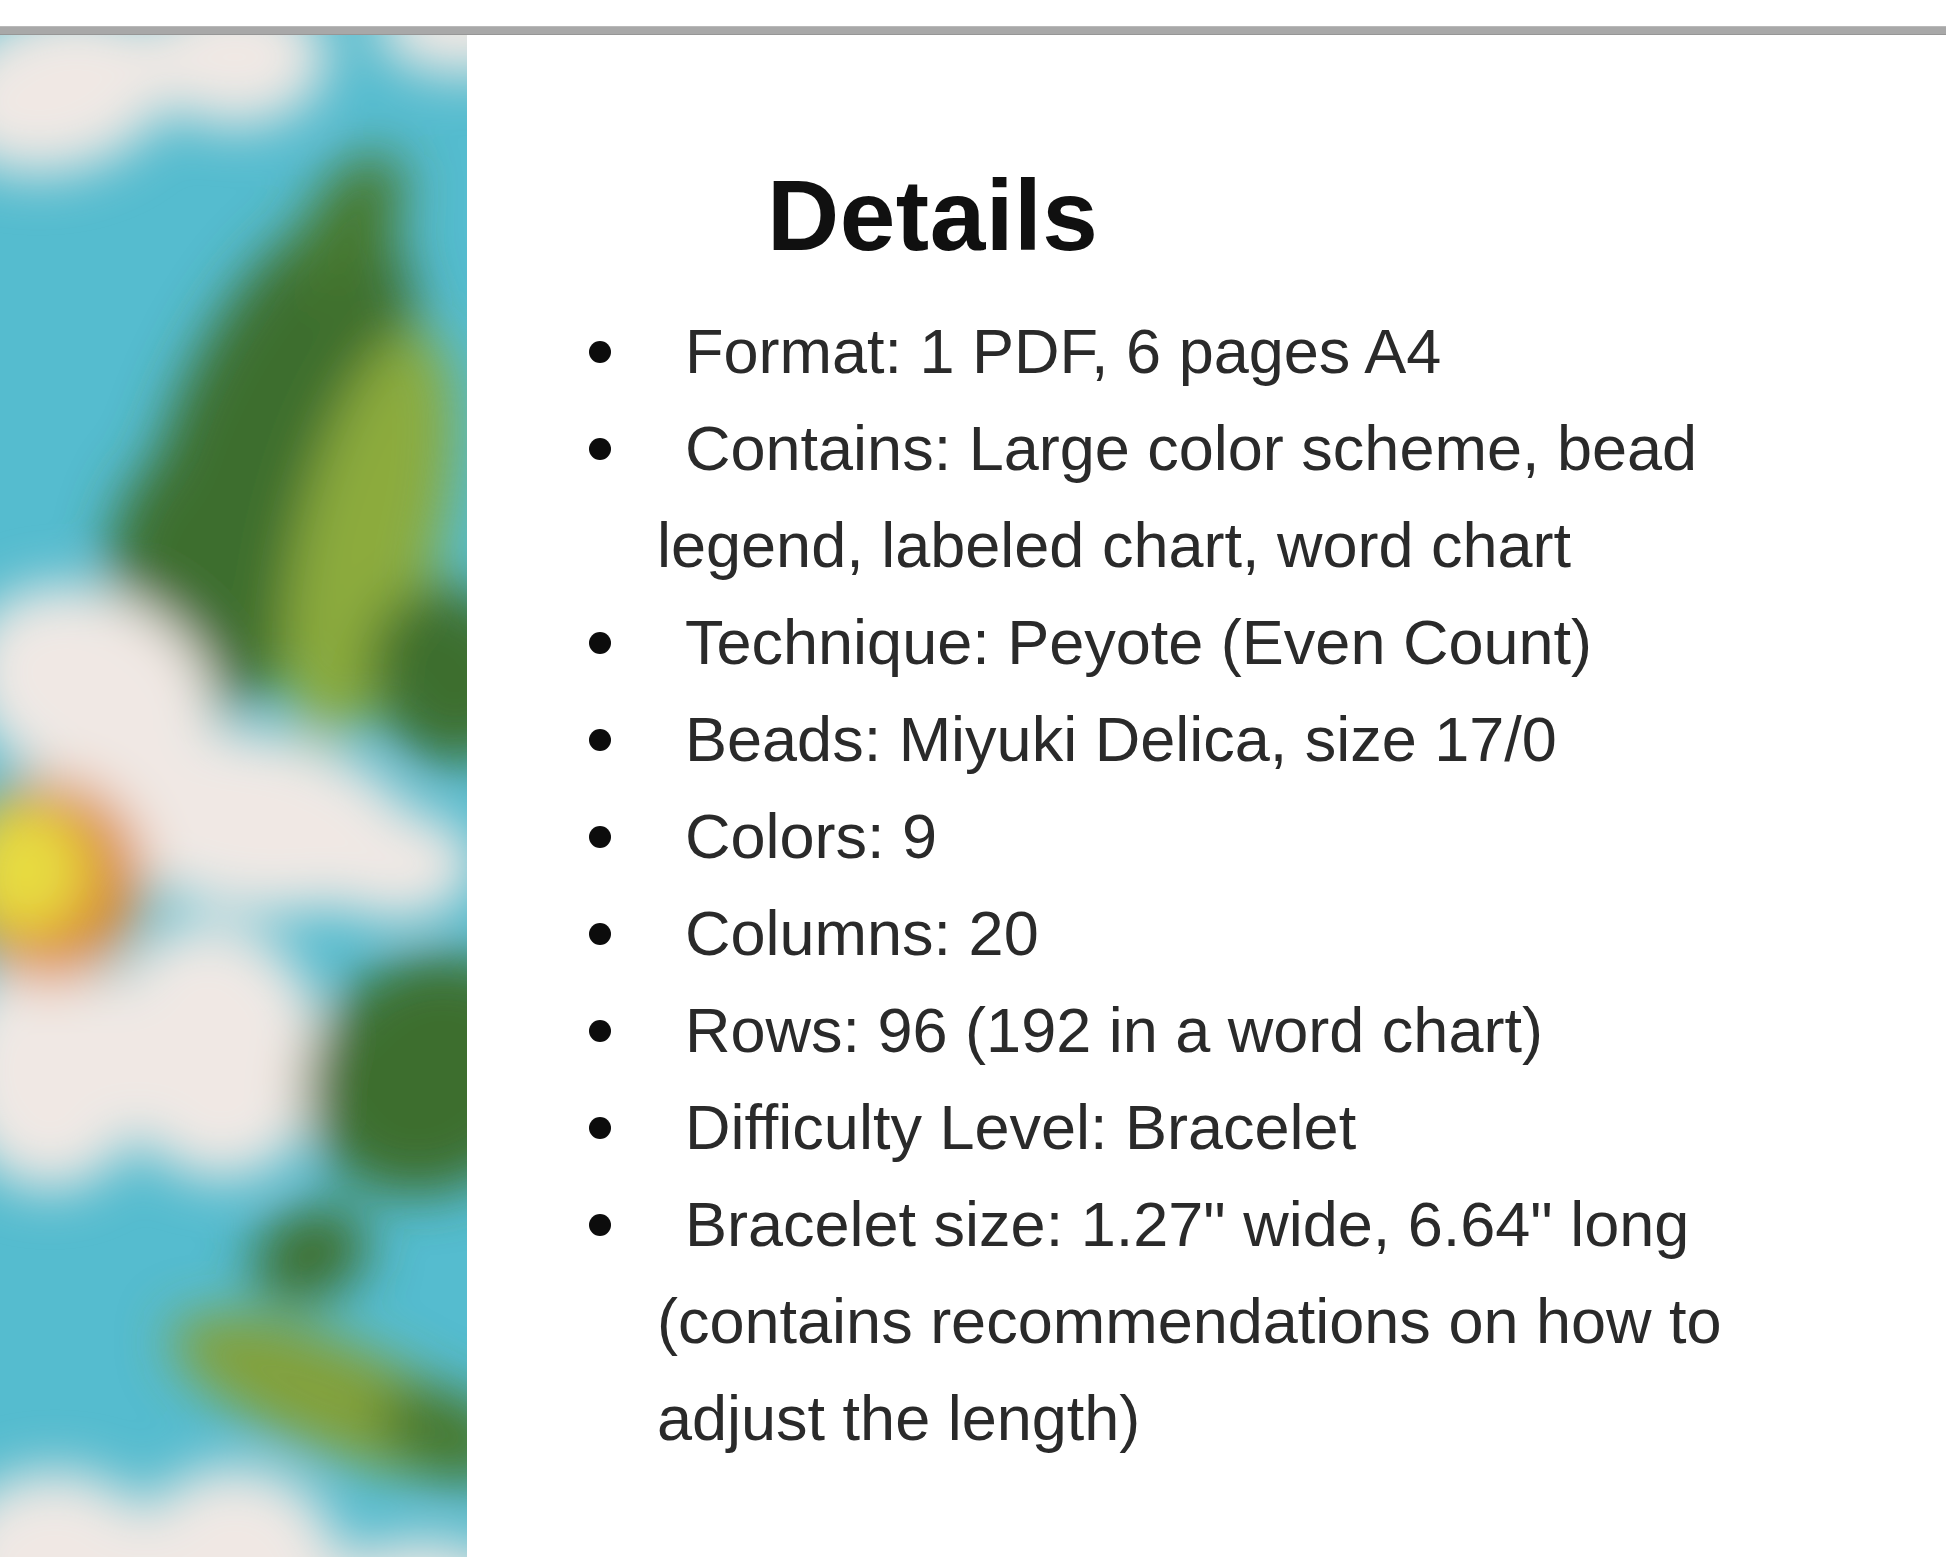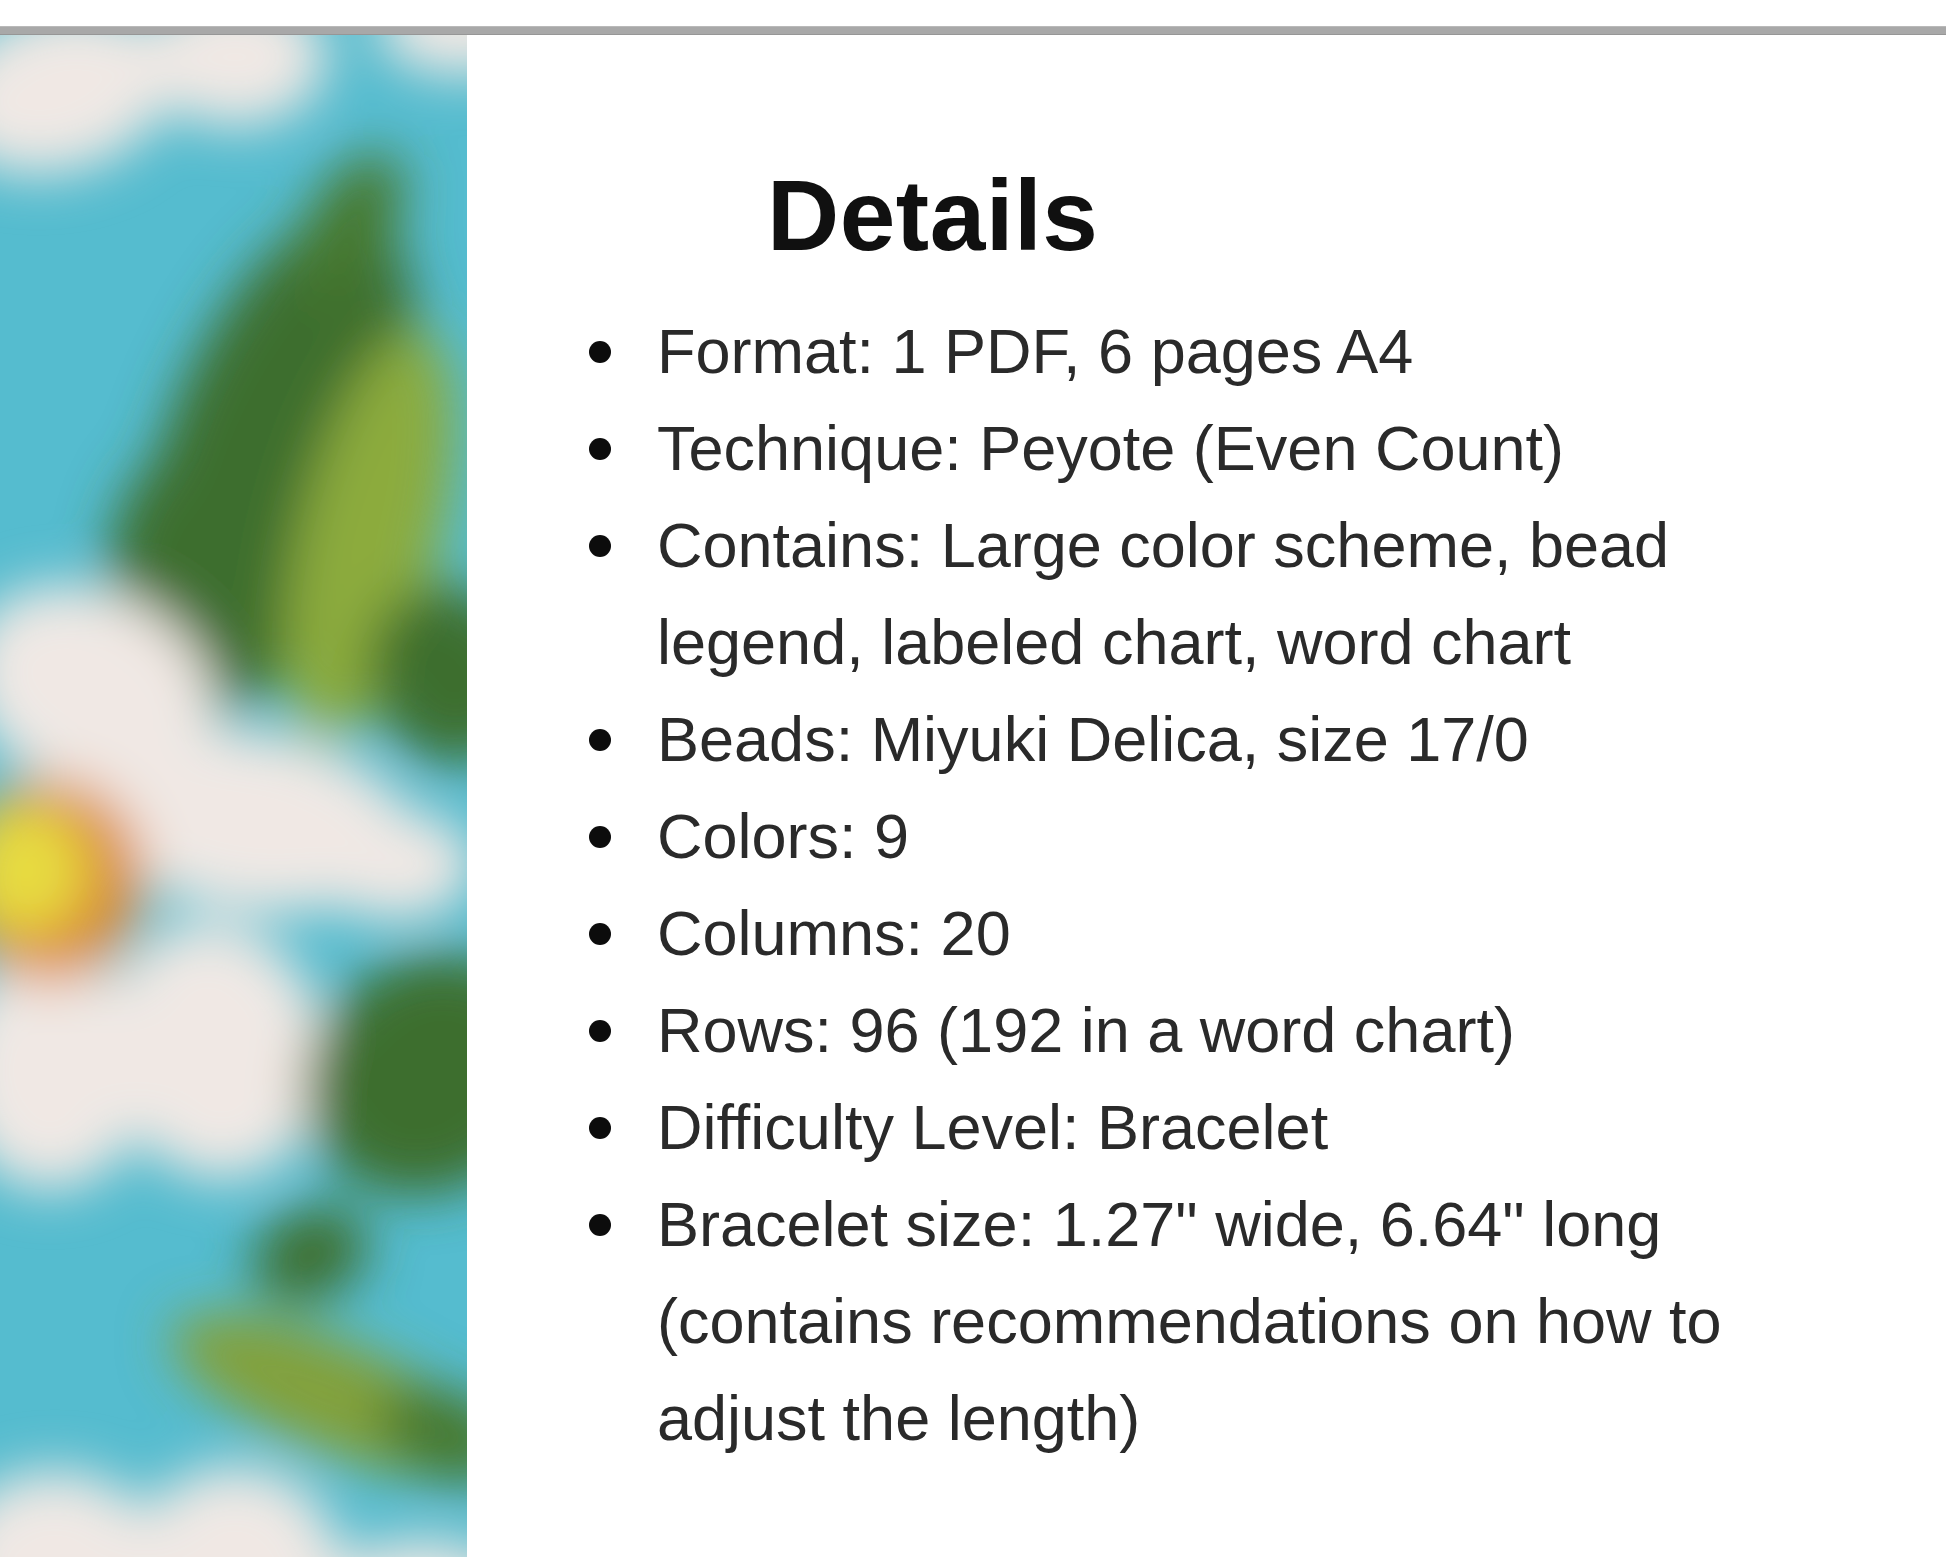--- a/index.html
+++ b/index.html
@@ -64,20 +64,21 @@
   .detail-item {
     position: relative;
     padding-left: 190px;
     font-size: 63px;
     line-height: 97px;
     color: #2a2a2a;
     letter-spacing: 0px;
   }
   .detail-item .item-text {
     white-space: pre-line;
+    margin-left: 28px;
   }
   .detail-item .bullet {
     position: absolute;
     left: 122px; top: 38px;
     width: 22px; height: 22px;
     border-radius: 50%;
     background: #0c0c0c;
   }
 </style>
 </head>
@@ -134,26 +135,26 @@
   <main class="content">
     <h1 class="details-title">Details</h1>
 
     <ul class="details-list">
       <li class="detail-item">
         <span class="bullet"></span>
         <span class="item-text">Format: 1 PDF, 6 pages A4</span>
       </li>
       <li class="detail-item">
         <span class="bullet"></span>
-        <span class="item-text">Technique: Peyote (Even Count)</span>
+        <span class="item-text">Contains: Large color scheme, bead
+legend,  labeled chart, word chart</span>
       </li>
       <li class="detail-item">
         <span class="bullet"></span>
-        <span class="item-text">Contains: Large color scheme, bead
-legend,  labeled chart, word chart</span>
+        <span class="item-text">Technique: Peyote (Even Count)</span>
       </li>
       <li class="detail-item">
         <span class="bullet"></span>
         <span class="item-text">Beads: Miyuki Delica, size 17/0</span>
       </li>
       <li class="detail-item">
         <span class="bullet"></span>
         <span class="item-text">Colors: 9</span>
       </li>
       <li class="detail-item">

